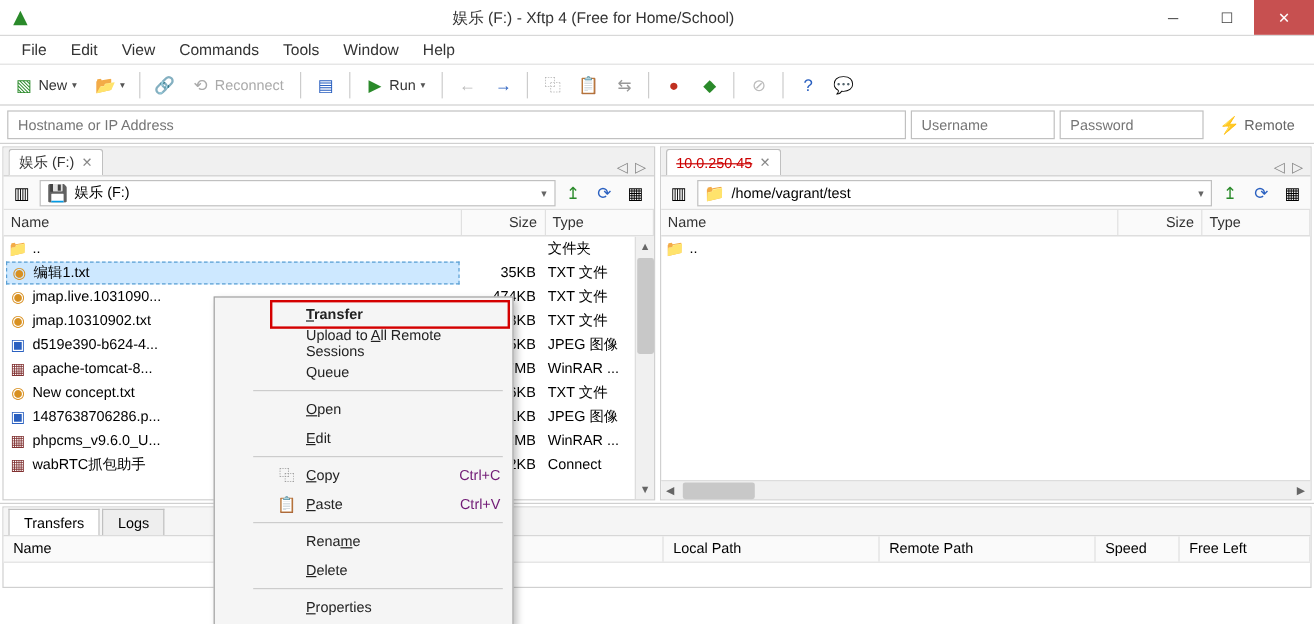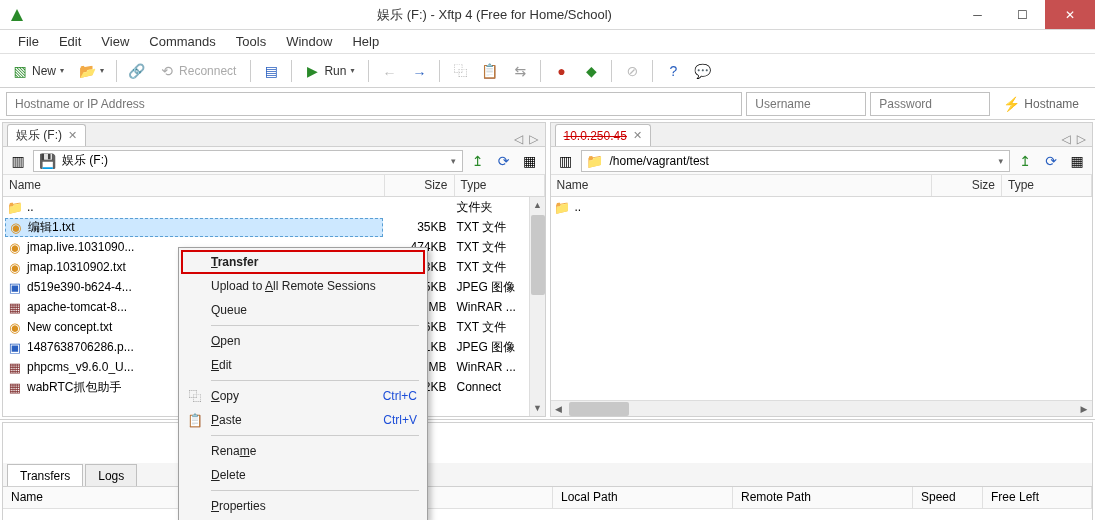--- a/index.html
+++ b/index.html
@@ -66,30 +66,30 @@
   .scrollbar .arrow { position: absolute; width: 16px; height: 16px; display: flex; align-items: center; justify-content: center; font-size: 9px; color: #666; }
   .scrollbar .arrow.up { top: 0; }
   .scrollbar .arrow.down { bottom: 0; }
   .hscrollbar { height: 16px; background: #f0f0f0; border-top: 1px solid #ddd; display: flex; }
   .hscrollbar .arrow { width: 16px; height: 16px; display: flex; align-items: center; justify-content: center; font-size: 9px; color: #666; }
   .hscrollbar .htrack { flex: 1; position: relative; }
   .hscrollbar .hthumb { position: absolute; height: 14px; width: 60px; background: #c8c8c8; top: 1px; left: 2px; border-radius: 2px; }
 
   
   .ctxmenu { position: absolute; left: 178px; top: 247px; width: 250px; background: #f5f5f5; border: 1px solid #a0a0a0; box-shadow: 3px 3px 6px rgba(0,0,0,0.25); padding: 2px; z-index: 100; }
-  .ctxitem { height: 24px; display: flex; align-items: center; padding: 0 8px 0 30px; position: relative; font-size: 13px; color: #222; }
+  .ctxitem { height: 24px; display: flex; align-items: center; padding: 0 8px 0 30px; position: relative; font-size: 13px; color: #222; margin-left: 44px; }
   .ctxitem.highlight { outline: 2px solid #d40000; outline-offset: -2px; font-weight: bold; }
-  .ctxitem .shortcut { margin-left: auto; color: #1d4ed8; font-size: 12px; }
+  .ctxitem .shortcut { margin-left: auto; color: #701a75; font-size: 12px; }
   .ctxitem .cicon { position: absolute; left: 6px; width: 16px; height: 16px; display: flex; align-items: center; justify-content: center; color: #777; font-size: 13px; }
   .ctxsep { height: 1px; background: #ccc; margin: 3px 6px 3px 30px; }
   .ctxitem u { text-decoration: underline; }
 
   
   .bottompanel { border: 1px solid #d0d0d0; margin: 2px; }
-  .btabs { height: 24px; display: flex; align-items: flex-end; border-bottom: 1px solid #d0d0d0; padding: 0 4px; background: #f5f5f5; margin-top: 40px; }
+  .btabs { height: 24px; display: flex; align-items: flex-end; border-bottom: 1px solid #d0d0d0; padding: 0 4px; background: #f5f5f5; }
   .btab { height: 22px; padding: 0 12px; border: 1px solid #c0c0c0; border-bottom: none; background: #fff; display: flex; align-items: center; font-size: 12px; margin-right: 2px; }
   .btab.inactive { background: #eee; }
   .bhead { height: 22px; display: flex; background: #fafafa; border-bottom: 1px solid #e0e0e0; }
   .bcol { padding: 3px 8px; border-right: 1px solid #e0e0e0; font-size: 12px; white-space: nowrap; overflow: hidden; }
   .bname { width: 380px; }
   .bsize { width: 170px; }
   .blocal { width: 180px; }
   .bremote { width: 180px; }
   .bspeed { width: 70px; }
   .btime { flex: 1; }
@@ -195,21 +195,21 @@
       <span class="ticon i-orange">💬</span>
     </div>
 </div>
 
 <div class="connbar">
   <input class="host" placeholder="Hostname or IP Address" style="">
   <input class="user" placeholder="Username" style="">
   <input class="pass" type="password" placeholder="Password" style="">
   <div class="connectbtn">
     <span class="ticon" style="color:#bbb">⚡</span>
-    <span>Hostname</span>
+    <span>Remote</span>
   </div>
 </div>
 
 <div class="panes">
 
   <div class="pane">
     <div class="tabstrip">
       <div class="tab">
         <span>娱乐 (F:)</span>
         <span class="x">✕</span>

